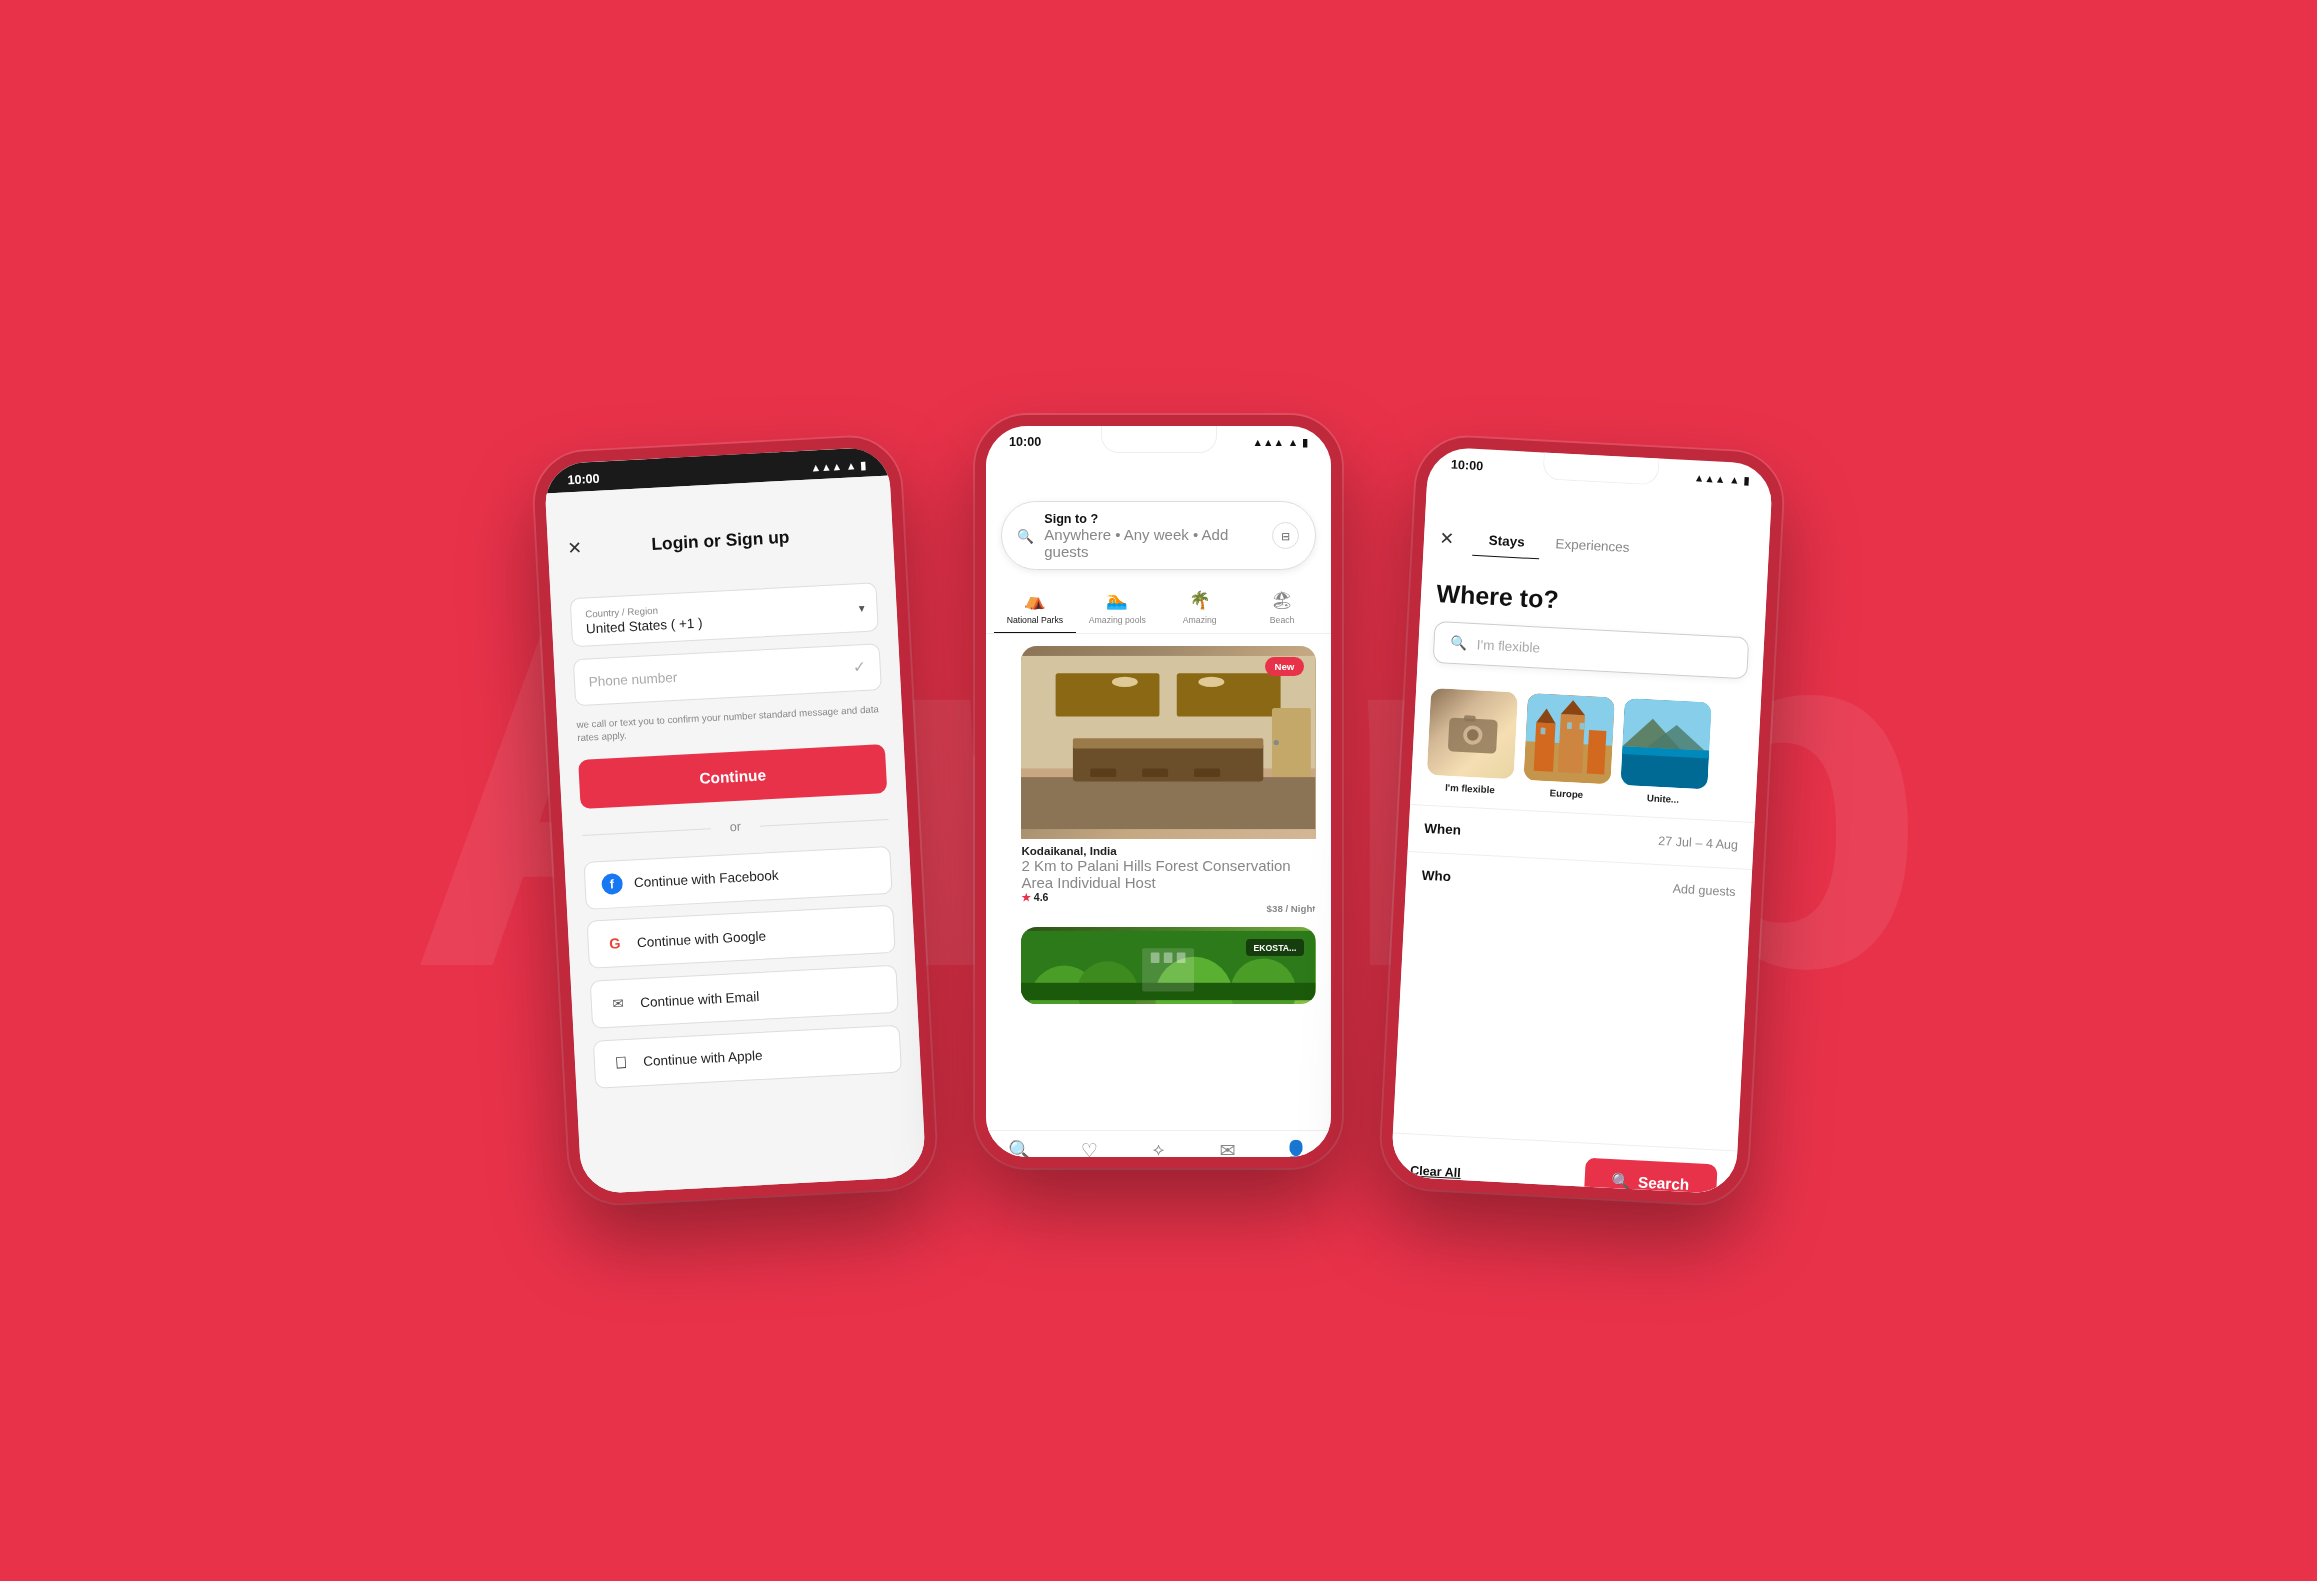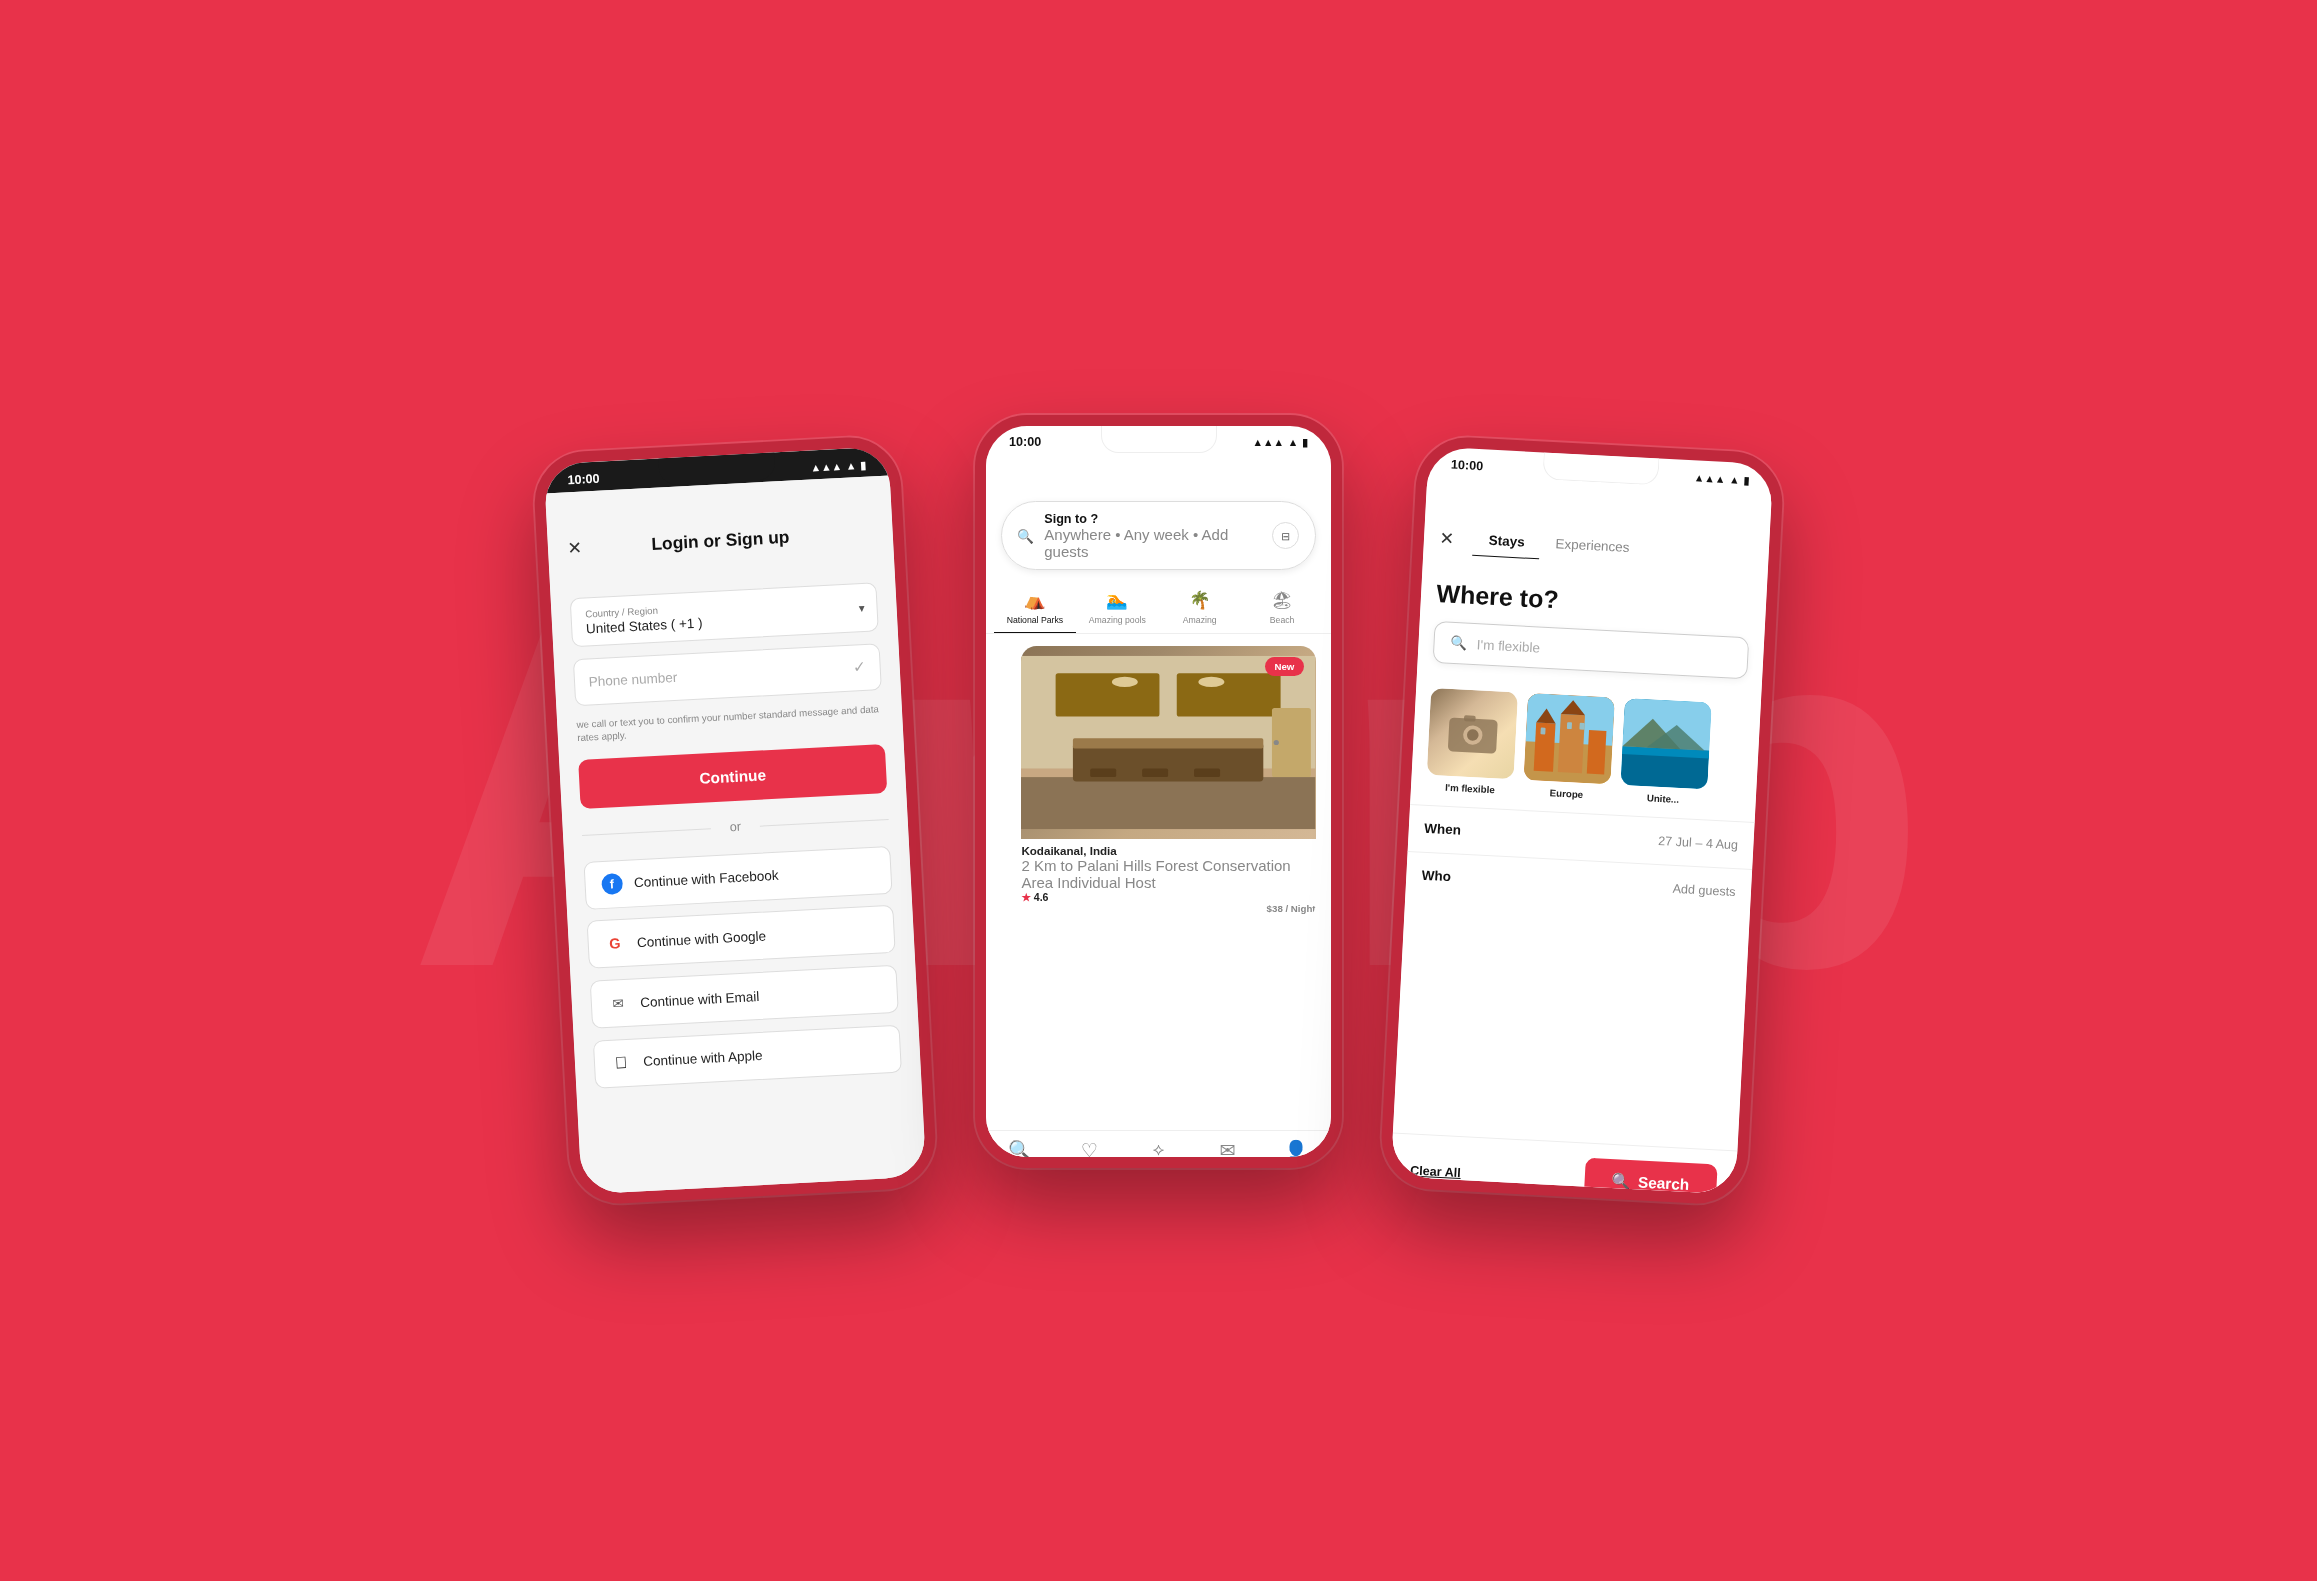--- a/index.html
+++ b/index.html
@@ -830,20 +830,38 @@
             <div style="text-align:right;">
               <div class="listing-rating">
                 <span class="star">★</span>
                 <span>4.6</span>
               </div>
               <div class="listing-price">$38 / Night</div>
             </div>
           </div>
         </div>
 
+        <div class="listing-card" style="margin-top:0;">
+          <div class="listing-img-placeholder img-tropical" style="height:77px;">
+            <svg width="100%" height="100%" viewBox="0 0 340 80">
+              <rect x="0" y="0" width="340" height="80" fill="#2D7A1A"></rect>
+              <circle cx="50" cy="80" r="40" fill="#4A9E28"></circle>
+              <circle cx="100" cy="70" r="35" fill="#3D8A1E"></circle>
+              <circle cx="200" cy="75" r="45" fill="#5AB030"></circle>
+              <circle cx="280" cy="70" r="38" fill="#4A9E28"></circle>
+              <rect x="0" y="60" width="340" height="20" fill="#1a5a0a"></rect>
+
+              <rect x="140" y="20" width="60" height="50" rx="2" fill="rgba(255,255,255,0.15)"></rect>
+              <rect x="150" y="25" width="10" height="12" rx="1" fill="rgba(255,255,255,0.4)"></rect>
+              <rect x="165" y="25" width="10" height="12" rx="1" fill="rgba(255,255,255,0.4)"></rect>
+              <rect x="180" y="25" width="10" height="12" rx="1" fill="rgba(255,255,255,0.4)"></rect>
+            </svg>
+          </div>
+          <span class="ekostay-badge">EKOSTA...</span>
+        </div>
       </div>
 
       <div class="bottom-nav">
         <div class="nav-item active">
           <span class="nav-icon">🔍</span>
           <span class="nav-label">Explore</span>
         </div>
         <div class="nav-item">
           <span class="nav-icon">♡</span>
           <span class="nav-label">Wishlists</span>

